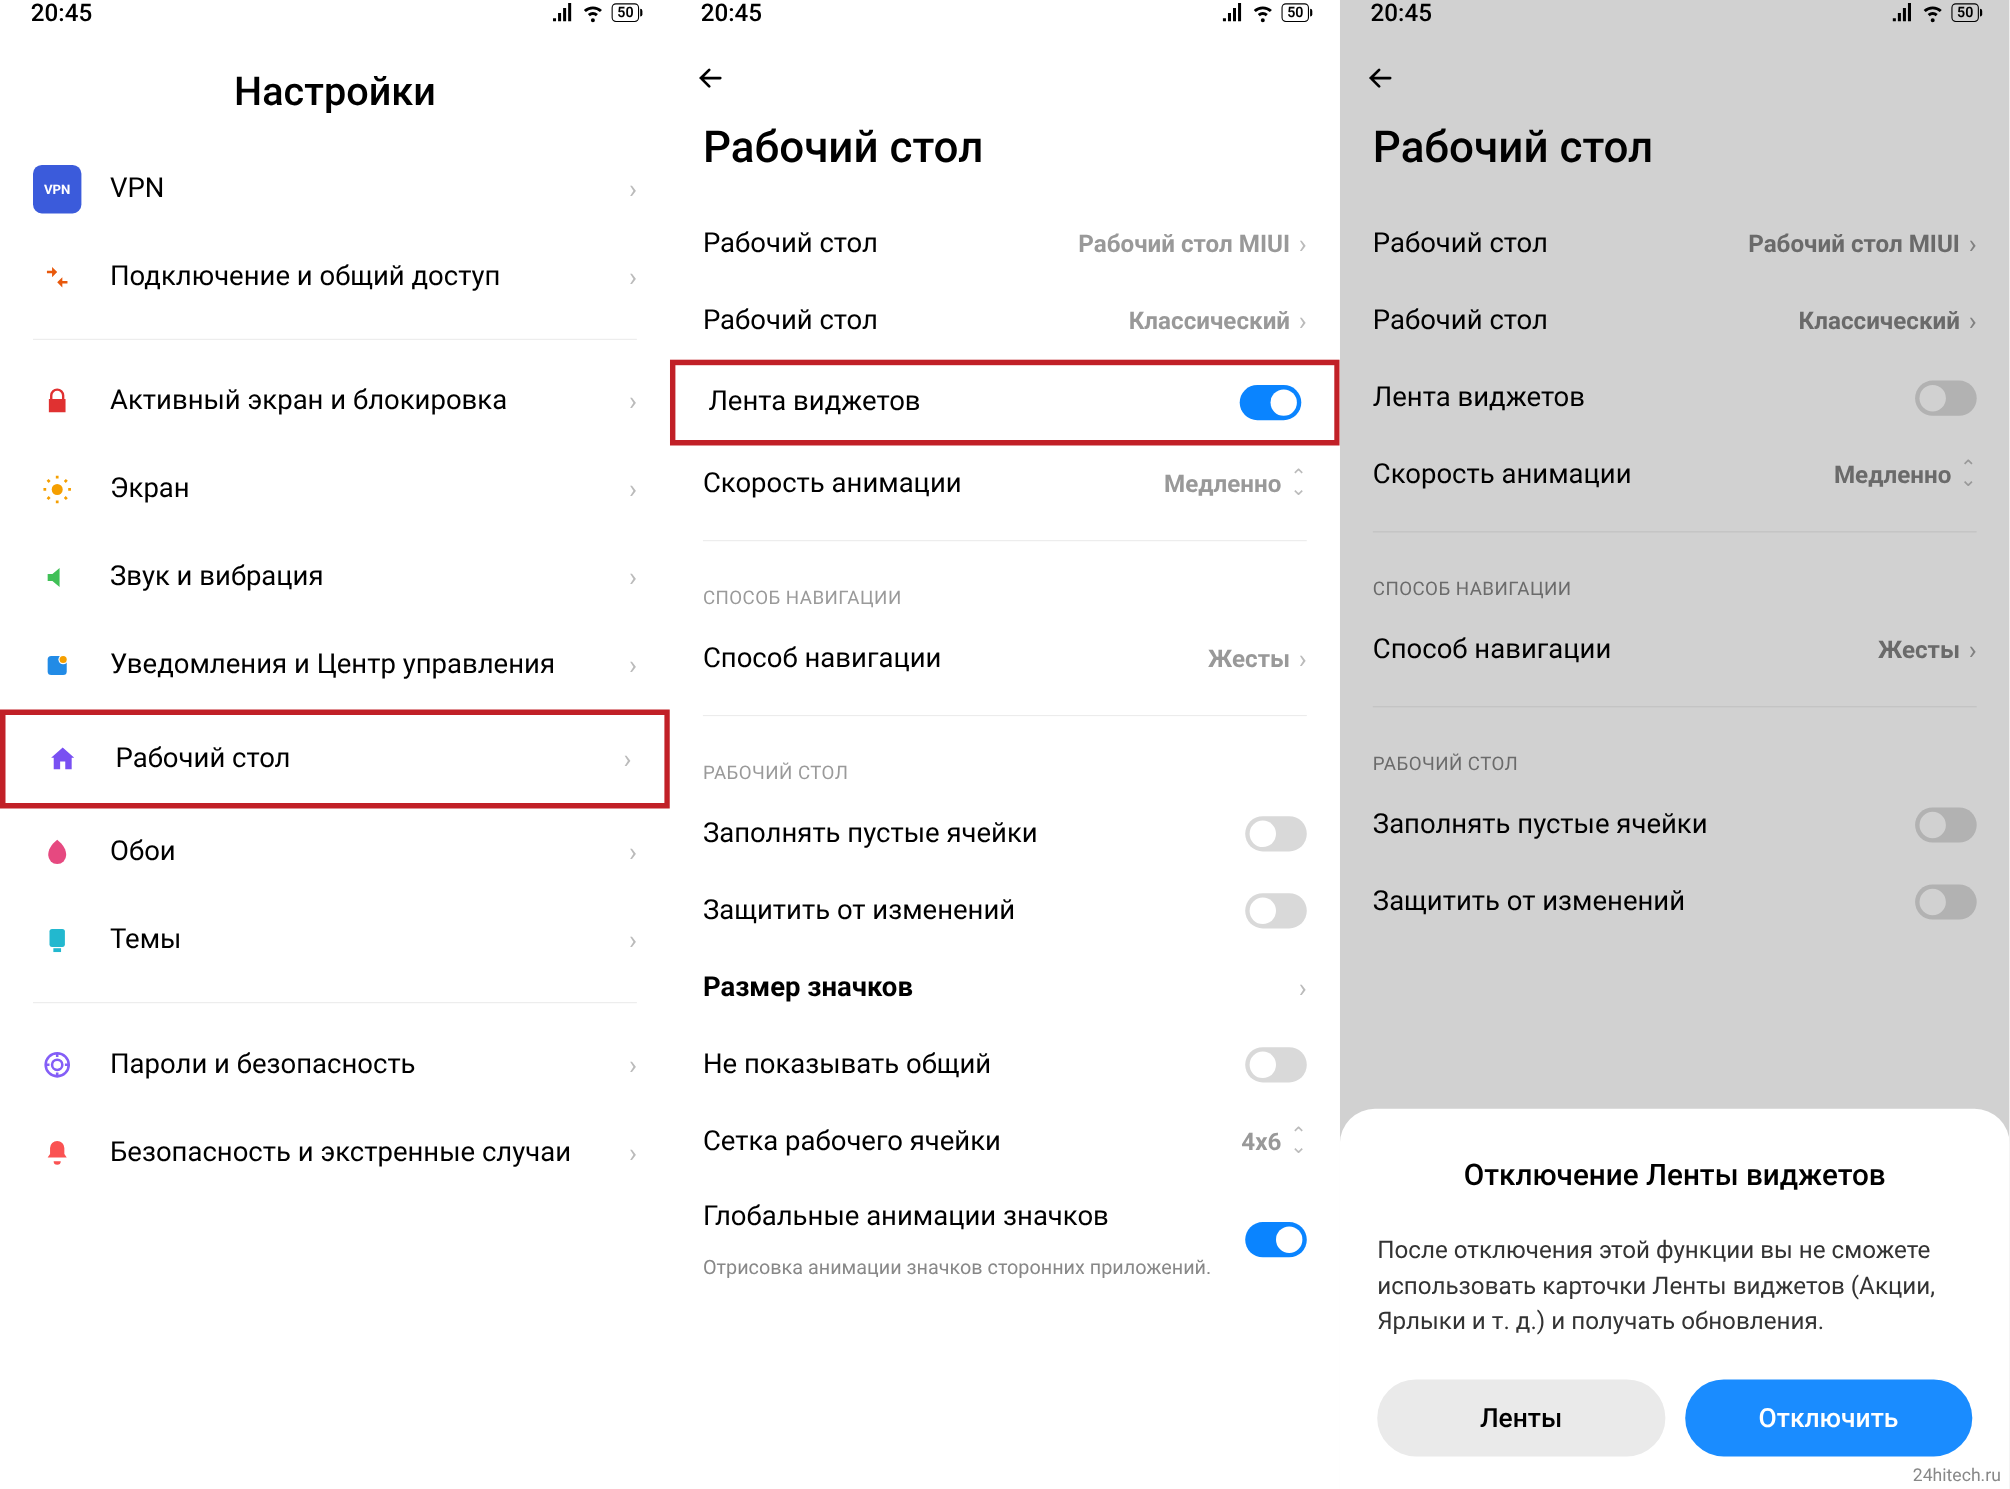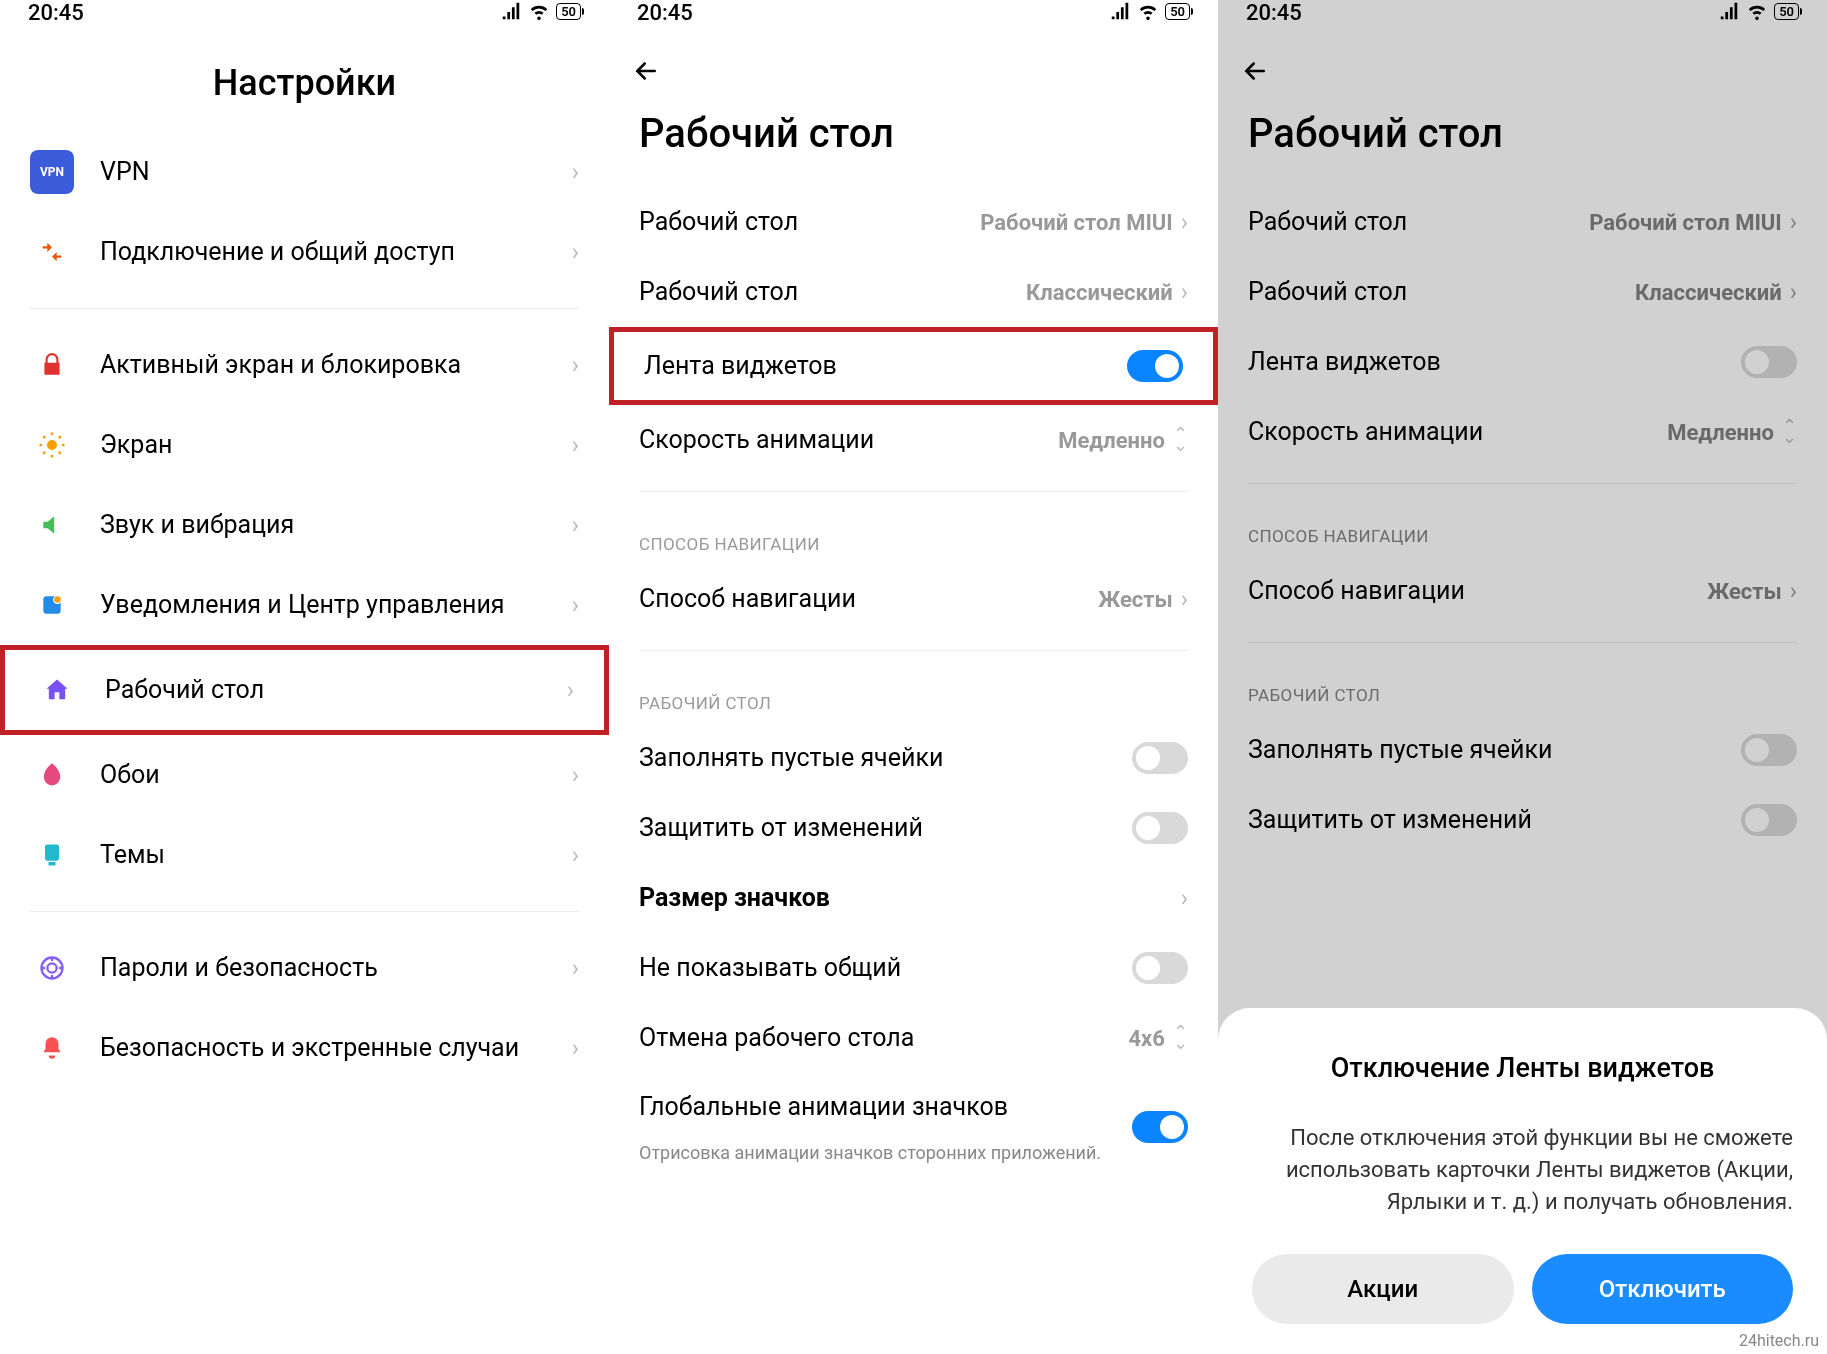--- a/index.html
+++ b/index.html
@@ -51,21 +51,21 @@
   .ic-notif{ color:#228be6; }
   .ic-home { color:#7950f2; }
   .ic-wall { color:#e64980; }
   .ic-theme{ color:#22b8cf; }
   .ic-pass { color:#845ef7; }
   .ic-alert{ color:#fa5252; }
 
   
   .sheet { position: absolute; left: 0; right: 0; bottom: 0; background: #fff; border-radius: 32px 32px 0 0; padding: 44px 34px 30px; z-index: 10; }
   .sheet-title { font-size: 27px; font-weight: 500; text-align: center; margin-bottom: 38px; color:#000; }
-  .sheet-body { font-size: 22px; color: #333; line-height: 1.45; text-align: right; margin-bottom: 36px; margin-left: 24px; }
+  .sheet-body { font-size: 22px; color: #333; line-height: 1.45; text-align: left; margin-bottom: 36px; }
   .sheet-buttons { display: flex; gap: 18px; }
   .sheet-btn { flex: 1; height: 70px; border: none; border-radius: 35px; font-size: 24px; font-weight: 500; cursor: pointer; }
   .sheet-btn-cancel { background: #eaeaea; color: #000; }
   .sheet-btn-primary { background: #1a8cff; color: #fff; }
 
   .screen-3 .row-label, .screen-3 .page-title, .screen-3 .section-hdr, .screen-3 .row-value, .screen-3 .chev, .screen-3 .status-bar { filter: brightness(0.85); }
   .footer-attr { position:absolute; right:8px; bottom:4px; font-size:16px; color:#888; z-index:20;}
 </style>
 </head>
 <body>
@@ -285,21 +285,21 @@
         <span class="chev">›</span>
       </div>
       <div class="row">
         <div style="flex: 1 1 0%;">
           <div class="row-label">Не показывать общий</div>
         </div>
         <div class="toggle off"></div>
       </div>
       <div class="row">
         <div style="flex: 1 1 0%;">
-          <div class="row-label">Отмена рабочего стола</div>
+          <div class="row-label">Сетка рабочего ячейки</div>
         </div>
         <span class="row-value">4x6</span>
         <span class="updown">
           <span>⌃</span>
           <span>⌄</span>
         </span>
       </div>
       <div class="row">
         <div style="flex: 1 1 0%;">
           <div class="row-label">Глобальные анимации значков</div>
@@ -389,18 +389,18 @@
         <div class="toggle off"></div>
       </div>
     </div>
 
   <div class="dimmed"></div>
 
   <div class="sheet">
     <div class="sheet-title">Отключение Ленты виджетов</div>
     <div class="sheet-body">После отключения этой функции вы не сможете использовать карточки Ленты виджетов (Акции, Ярлыки и т. д.) и получать обновления.</div>
     <div class="sheet-buttons">
-      <button class="sheet-btn sheet-btn-cancel">Акции</button>
+      <button class="sheet-btn sheet-btn-cancel">Ленты</button>
       <button class="sheet-btn sheet-btn-primary">Отключить</button>
     </div>
   </div>
   <div class="footer-attr">24hitech.ru</div>
 </div>
 
 </body></html>

